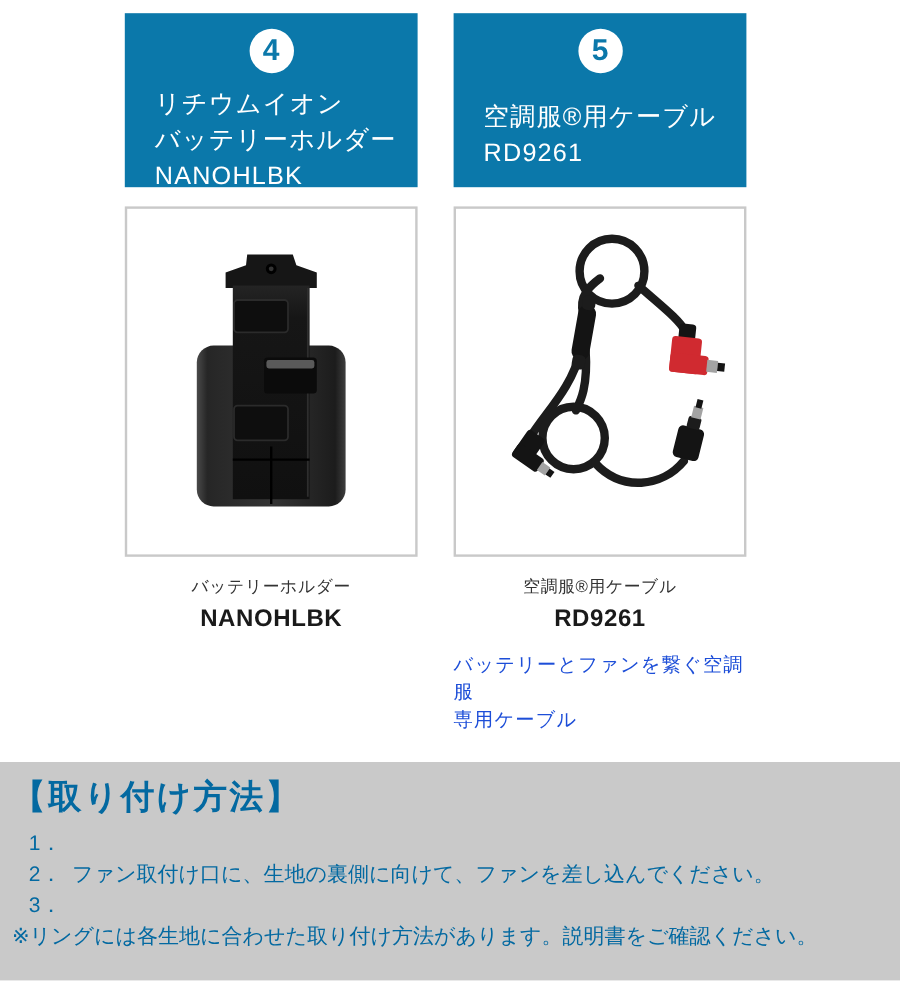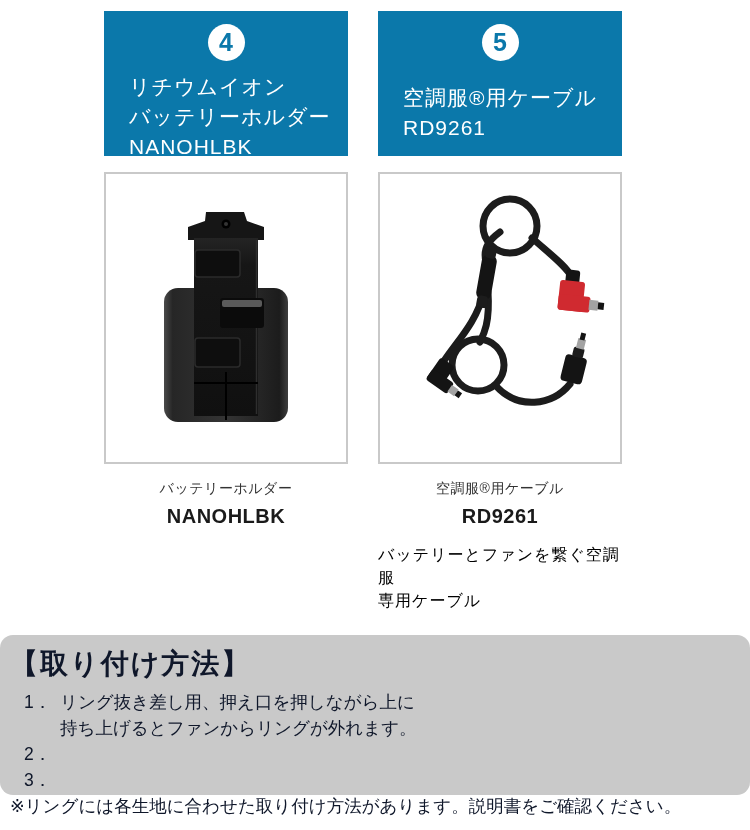--- a/index.html
+++ b/index.html
@@ -48,27 +48,27 @@
   .image-box svg{display:block;width:240px;height:288px;}
   .caption{
     margin-top:16px;text-align:center;
     font-size:14px;color:#333;letter-spacing:0.5px;
   }
   .model{
     margin-top:7px;text-align:center;
     font-size:20px;font-weight:bold;color:#1a1a1a;letter-spacing:0.5px;
   }
   .description{
-    margin-top:15px;font-size:16px;line-height:1.45;color:#000000;
+    margin-top:15px;font-size:16px;line-height:1.45;color:#1d4ed8;
     letter-spacing:1px;white-space:pre-line;text-align:left;
   }
   .instructions{
     box-sizing:border-box;
-    width:750px;height:160px;background:var(--panel);
-    padding:10px 10px 0 10px;color:#0f172a;border-radius:13px;
+    width:750px;height:182px;background:var(--panel);
+    padding:10px 10px 0 10px;color:#0369a1;
   }
   .instructions-title{
     margin:2px 0 8px 0;
     font-size:28px;font-weight:bold;line-height:1.2;letter-spacing:2px;
   }
   .step{
     display:flex;margin-left:14px;
     font-size:17.5px;line-height:26px;
   }
   .step-num{flex:none;width:36px;}
@@ -195,24 +195,23 @@
     <div class="description">バッテリーとファンを繋ぐ空調服
 専用ケーブル</div>
   </section>
 </div>
 
 <footer class="instructions">
   <h2 class="instructions-title">【取り付け方法】</h2>
 
   <div class="step">
     <span class="step-num">1．</span>
-    <span class="step-text">リング抜き差し用、押え口を押しながら上に
-持ち上げるとファンからリングが外れます。</span>
   </div>
   <div class="step">
     <span class="step-num">2．</span>
+    <span class="step-text">ファン取付け口に、生地の裏側に向けて、ファンを差し込んでください。</span>
   </div>
   <div class="step">
     <span class="step-num">3．</span>
   </div>
 
   <div class="note">※リングには各生地に合わせた取り付け方法があります。説明書をご確認ください。</div>
 </footer>
 
 </body></html>

